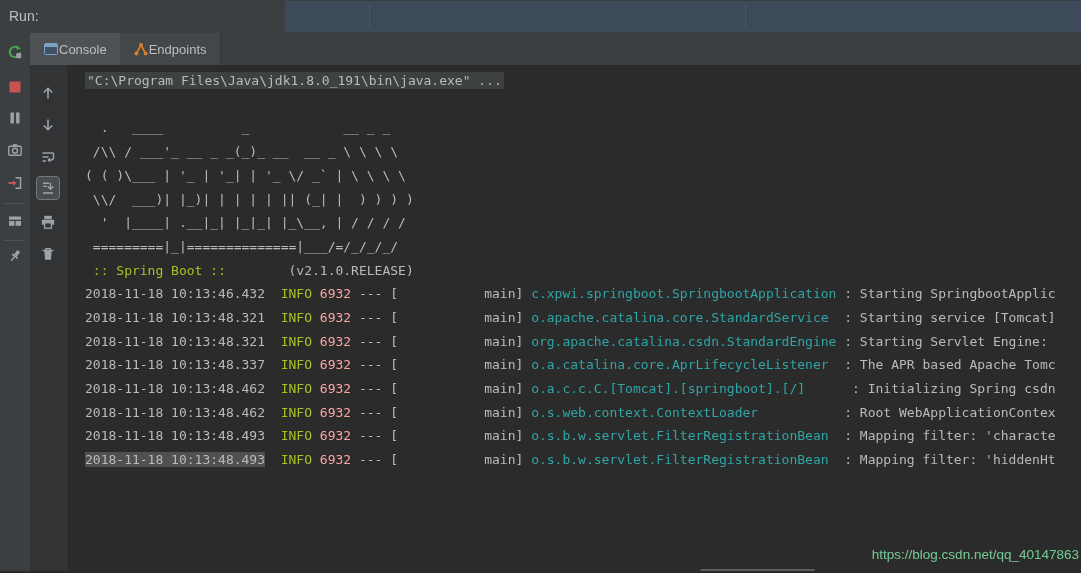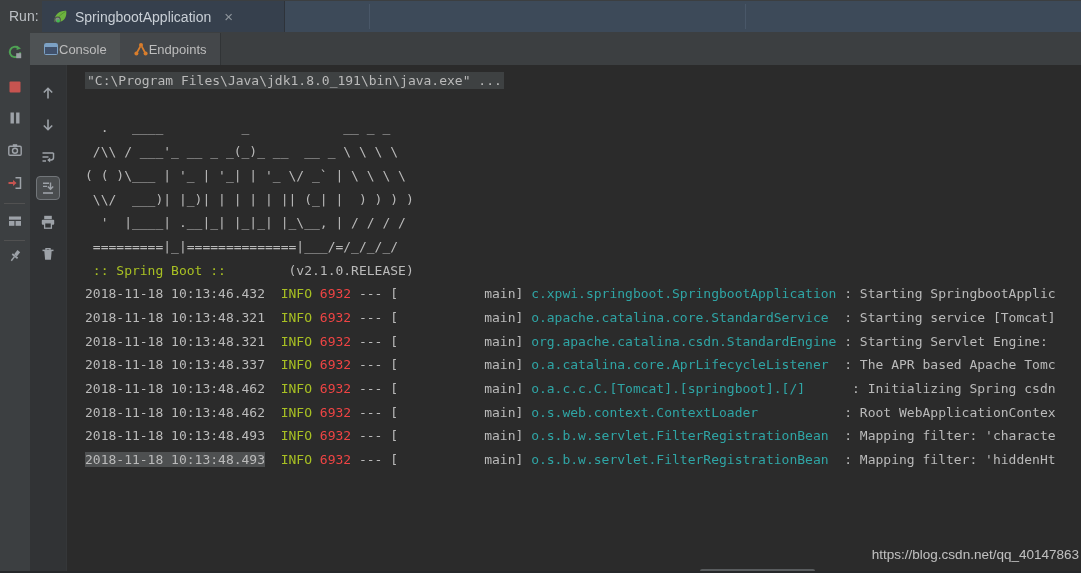--- a/index.html
+++ b/index.html
@@ -39,54 +39,41 @@
     border-radius:4px; background:#4a4d4f; display:flex; align-items:center; justify-content:center; cursor:pointer;
   }
   
   .mono { font-family:"DejaVu Sans Mono", monospace; font-size:13px; line-height:23.7px; }
   .console-text { position:absolute; left:0; top:0; right:0; bottom:0; overflow:hidden; padding:4px 0 0 55px; color:#bababa; }
   .console-text pre { margin:0; white-space:pre; font:inherit; }
   .cmd-line { background:#3e4142; padding:1px 2px; }
   .sb-label { color:#a8c023; }
   .log-line { white-space:pre; height:23.7px; }
   .lvl { color:#a8c023; }
-  .pid { color:#ef4444; }
+  .pid { color:#fca5a5; }
   .lg  { color:#2fa5a5; }
   .hl  { background:#4e5051; }
   .watermark {
-    position:absolute; right:2px; bottom:11px; color:#e5e5e5; opacity:.8;
+    position:absolute; right:2px; bottom:11px; color:#86efac; opacity:.8;
     font-size:13.5px; font-family:"Liberation Sans", sans-serif; white-space:nowrap;
   }
   .bottom-edge { position:absolute; left:0; right:0; bottom:0; height:2px; background:#26282a; }
   .hscroll-thumb { position:absolute; bottom:0; left:670px; width:115px; height:4px; background:#595c5e; border-radius:2px; }
   svg { display:block; }
 </style>
 </head>
 <body>
 
 <div class="window">
 
   <div class="topbar">
     <span class="run-label">Run:</span>
     <div class="topbar-fill">
       <div class="topbar-sep" style="left:84px"></div>
       <div class="topbar-sep" style="left:460px"></div>
-    </div>
-    <div class="run-tab">
-      <span>
-        <svg width="16" height="16" viewBox="0 0 16 16">
-          <path d="M14.2 1.8c-6.5-.4-11.6 3.4-12 10.6 3.9 1.4 8.2.6 10.3-2.4 1.9-2.6 2-5.4 1.7-8.2z" fill="#6db33f"></path>
-          <path d="M13.5 2.5c-3.5 2-6.5 4.5-9.5 8.5" stroke="#4e8a2e" stroke-width=".8" fill="none"></path>
-          <circle cx="5.6" cy="10.8" r="3.2" fill="#46494b" opacity=".92"></circle>
-          <circle cx="5.6" cy="10.8" r="2.3" fill="#b9bcbe" opacity=".55"></circle>
-          <circle cx="6.2" cy="11.9" r="1.7" fill="#3fb950"></circle>
-        </svg>
-      </span>
-      <span class="run-tab-title">SpringbootApplication</span>
-      <span class="tab-close">×</span>
     </div>
   </div>
 
   <div class="tabsbar">
     <div class="vtab selected">
       <span>
         <svg width="16" height="16" viewBox="0 0 16 16">
           <rect x="1.5" y="2.5" width="13" height="11" rx="1" fill="#41516b" stroke="#7ca1c4"></rect>
           <rect x="2" y="3" width="12" height="3" fill="#7ca1c4"></rect>
         </svg>

